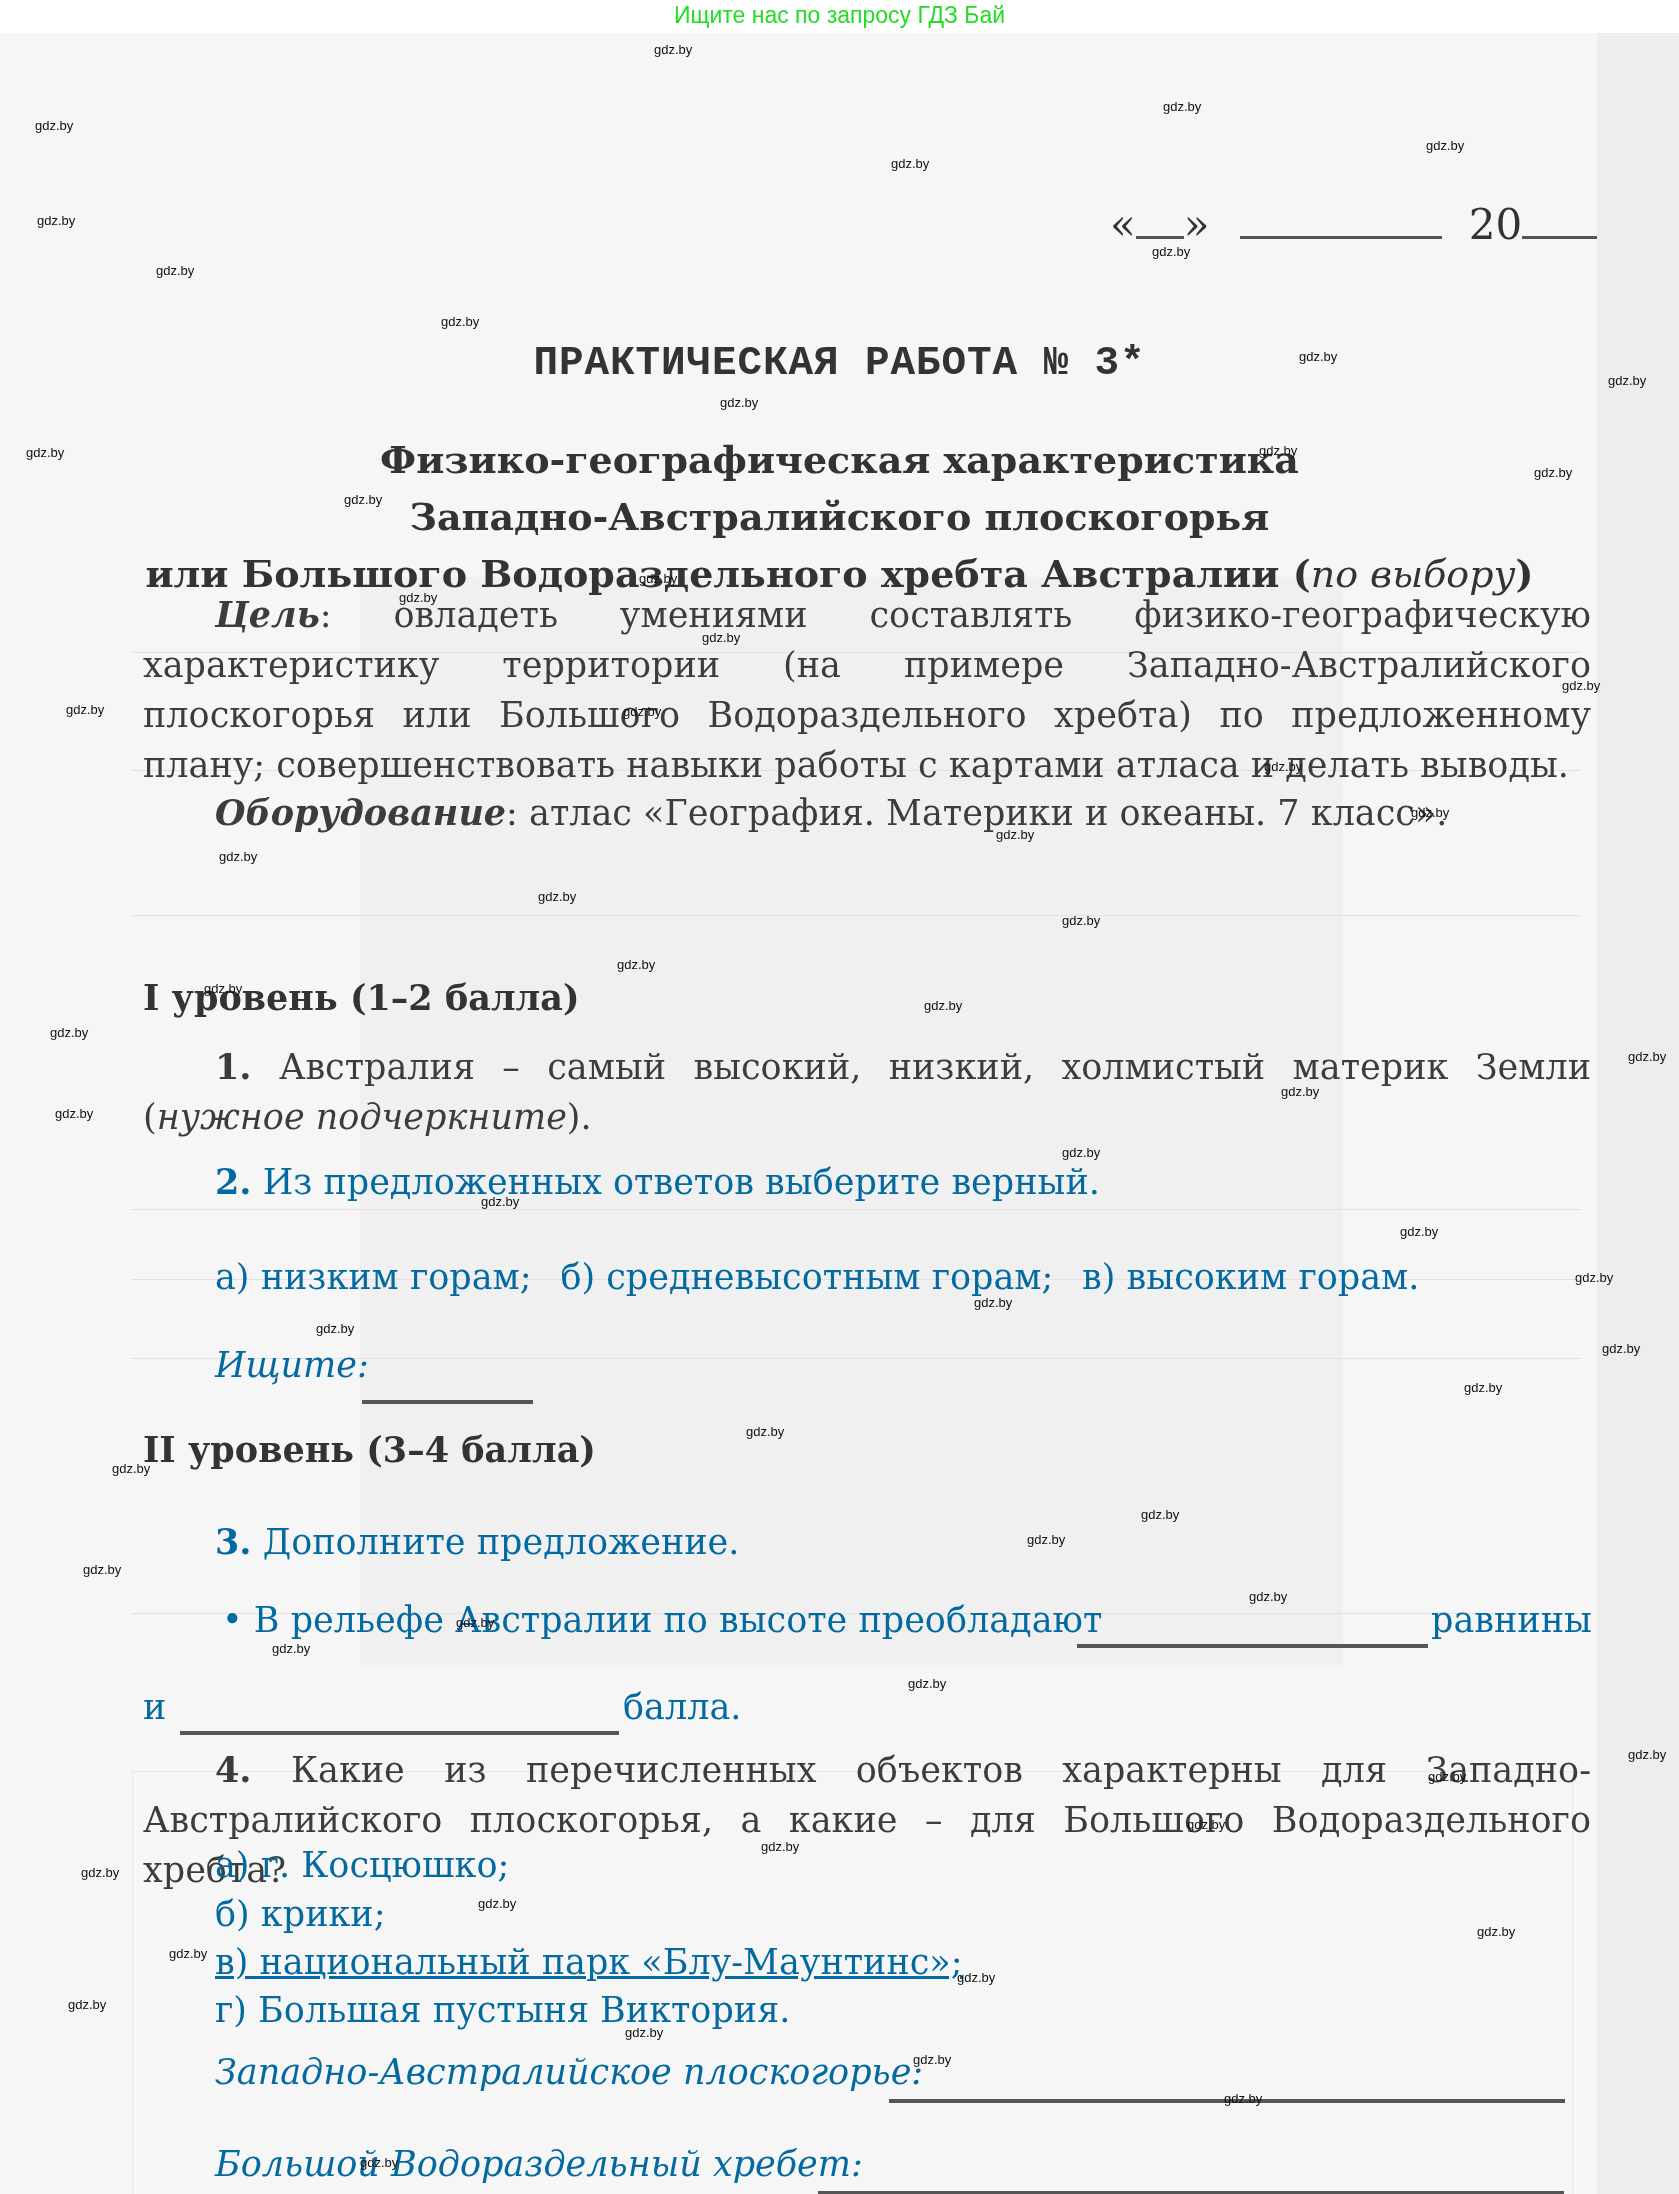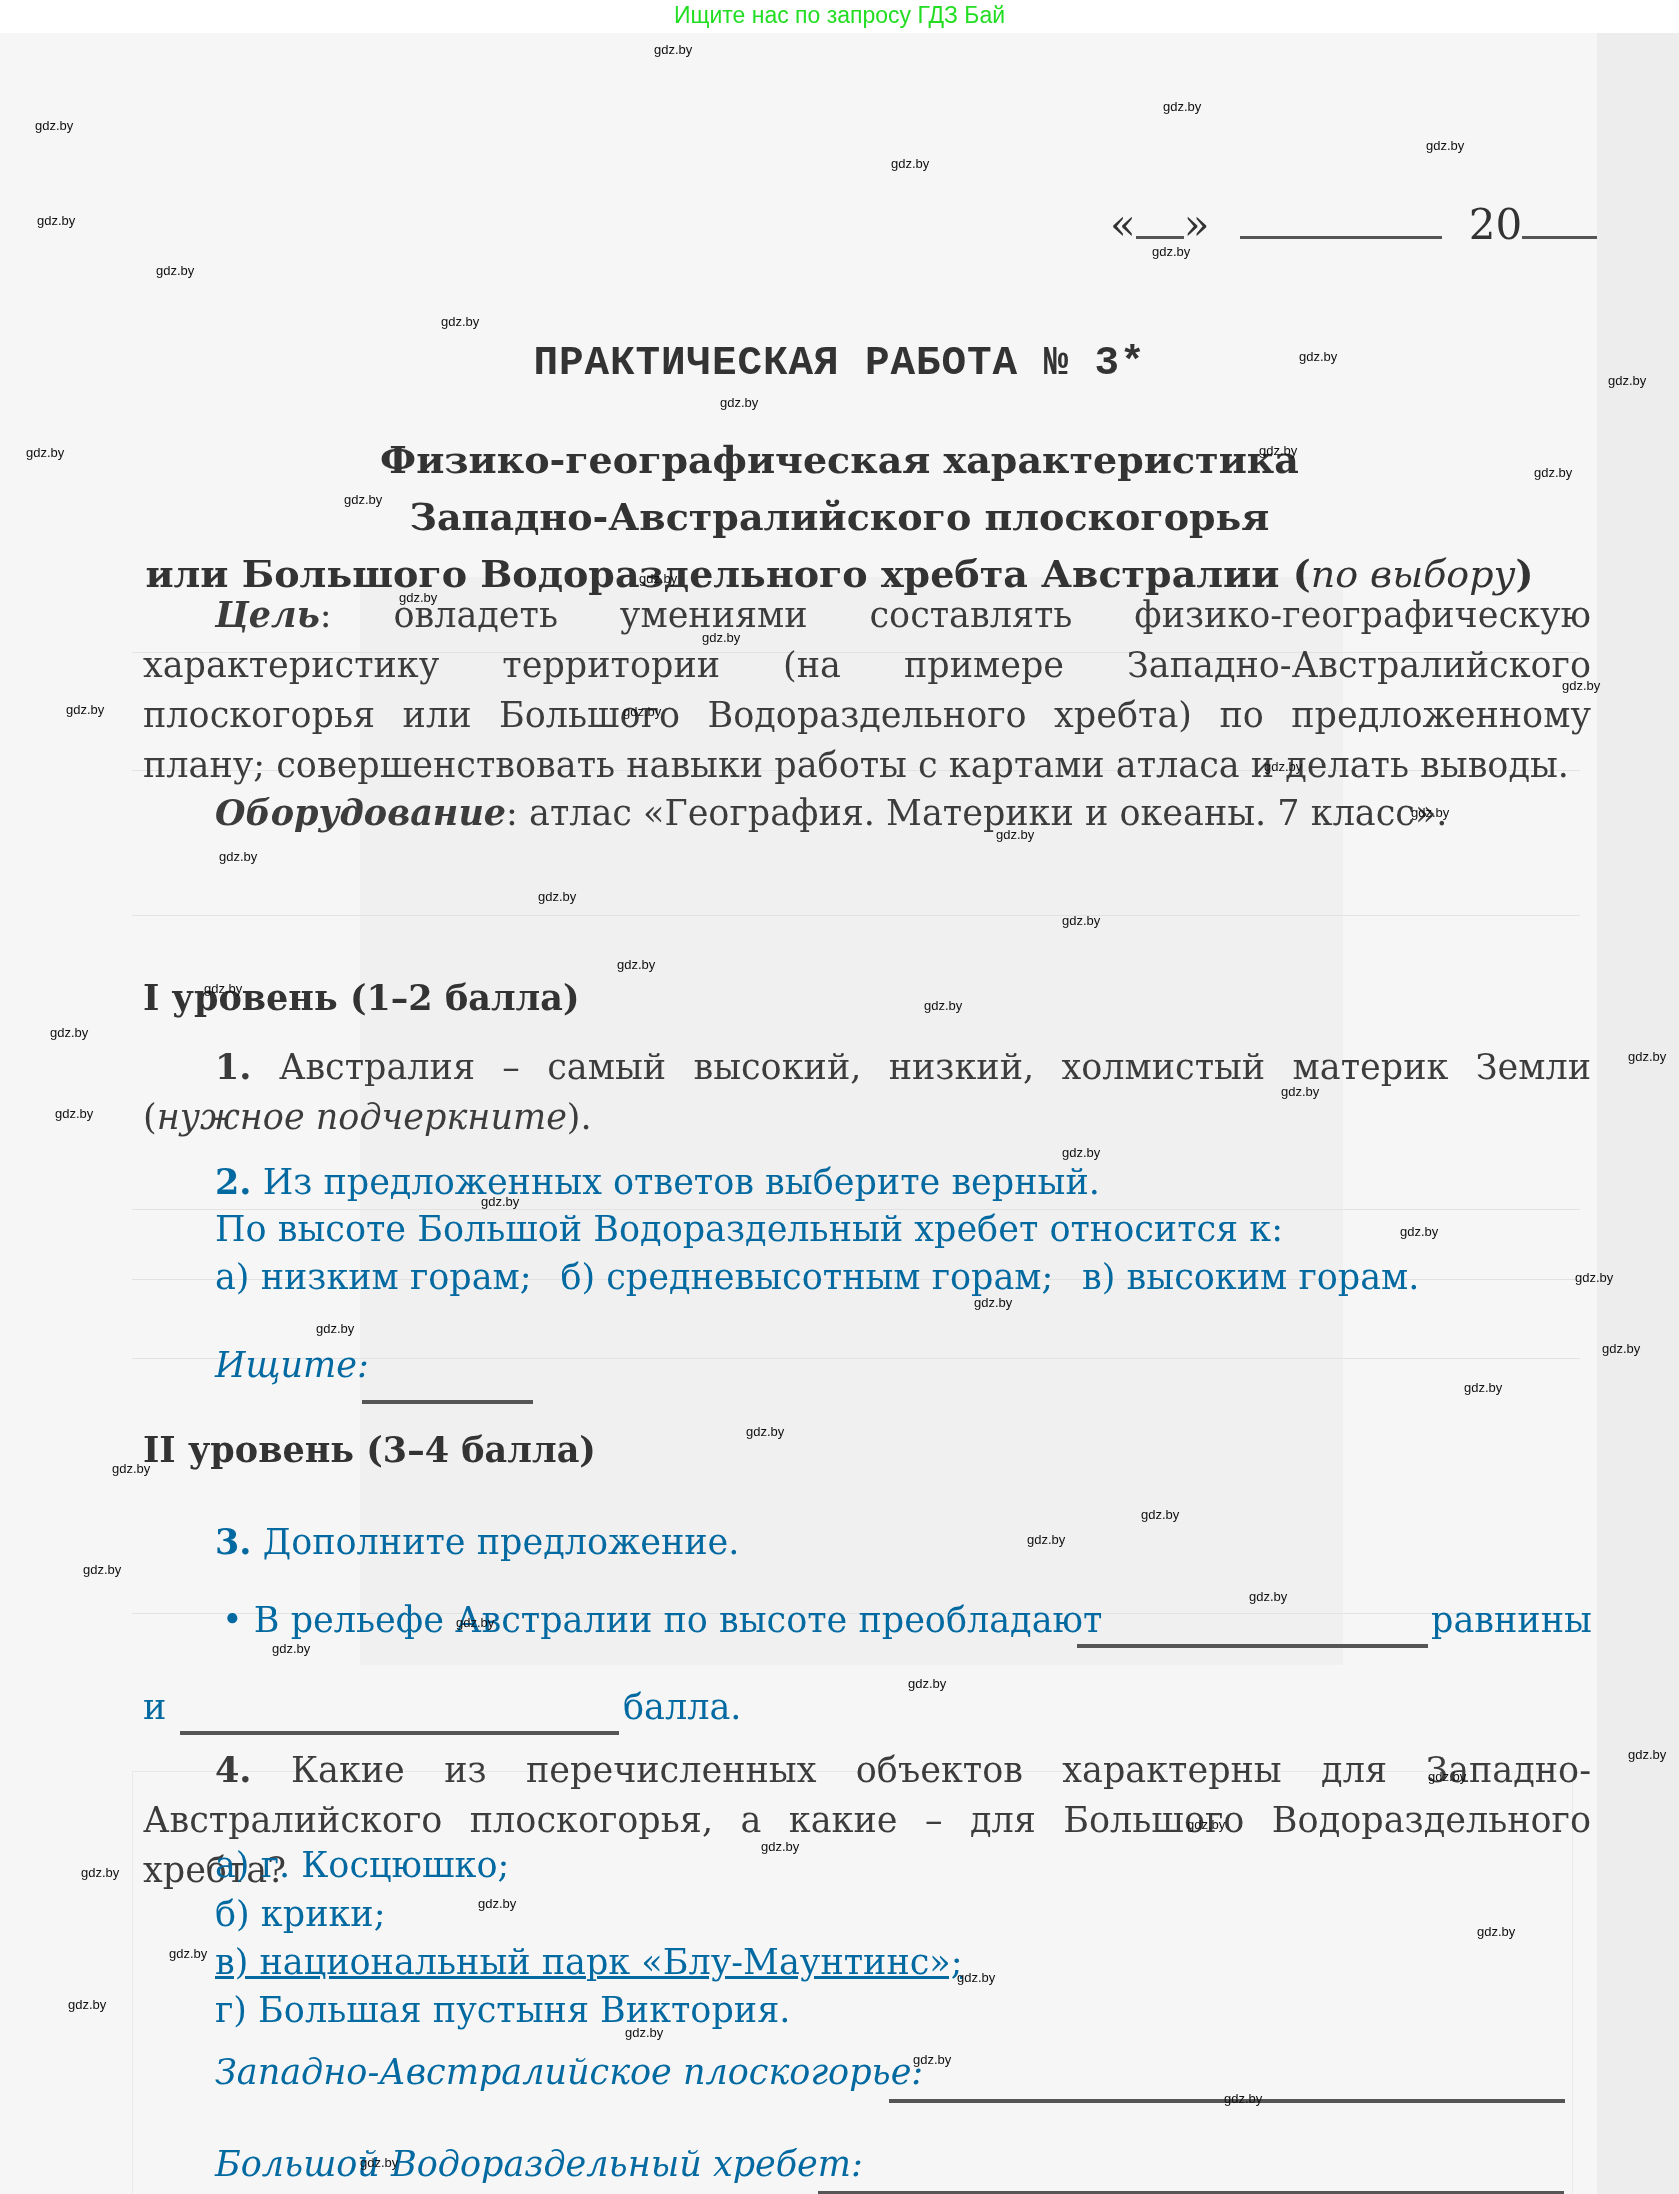--- a/index.html
+++ b/index.html
@@ -113,21 +113,20 @@
   </div>
 
 
   <div class="level" style="top:944px;">I уровень (1–2 балла)</div>
 
   <div class="para indent" style="top:1009px;text-align:justify;">
     <b>1.</b><span> Австралия – самый высокий, низкий, холмистый материк Земли (</span><i>нужное подчеркните</i><span>).</span>
   </div>
 
   <div class="line" style="left:215px;top:1128px;"><b>2.</b><span> Из предложенных ответов выберите верный.</span></div>
-  <div class="line" style="left:215px;top:1176px;">По высоте Большой Водораздельный хребет относится к:</div>
   <div class="line" style="left:215px;top:1224px;">
     <span>а) низким горам;</span>
     <span style="margin-left:17.6px;">б) средневысотным горам;</span>
     <span style="margin-left:17.6px;">в) высоким горам.</span>
   </div>
   <div class="line answer-label" style="left:215px;top:1312px;">Ищите:</div>
   <div class="blank-line" style="left:362px;top:1367px;width:171px;"></div>
 
   <div class="level" style="top:1396px;">II уровень (3–4 балла)</div>
 

